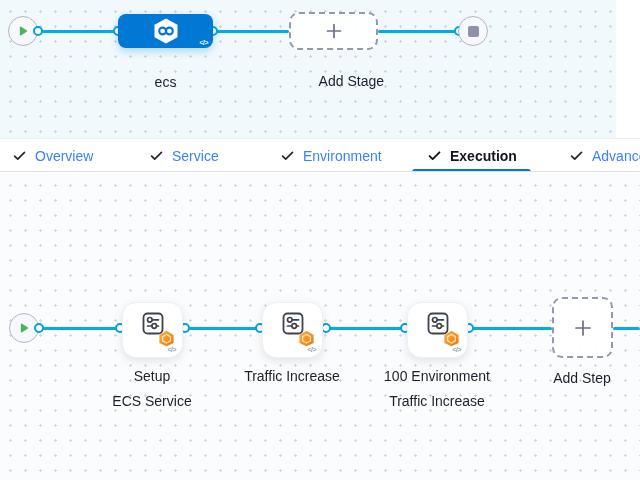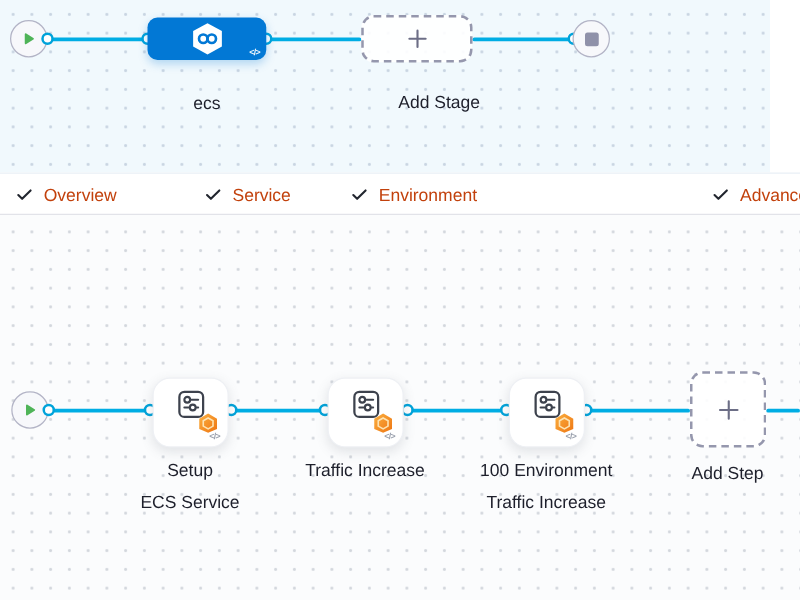--- a/index.html
+++ b/index.html
@@ -62,21 +62,21 @@
 
   
   .tabbar {
     position:relative; width:640px; height:34px; background:#ffffff;
     border-top:1px solid #e9f0f6; border-bottom:1px solid #e2e3e9;
     overflow:hidden;
   }
   .tab {
     position:absolute; top:0; height:33px;
     display:flex; align-items:center; gap:8px;
-    font-size:14px; color:#c2410c; white-space:nowrap; cursor:pointer;
+    font-size:14px; color:#3b82f6; white-space:nowrap; cursor:pointer;
   }
   .tab.active { font-weight:bold; color:#14171e; }
   .tab-underline {
     position:absolute; left:-15px; right:-14px; bottom:0; height:3px;
     background:#0277d4; border-radius:3px 3px 0 0;
   }
 
   
   .step-node {
     position:absolute; width:61px; height:56px; background:#fff;
@@ -148,35 +148,44 @@
 
   <nav class="tabbar">
     <div class="tab" style="left:12px;">
       <span style="display:flex;">
           <svg width="15" height="15" viewBox="0 0 16 16">
             <path d="M2.8 8.6l3.3 3.2L13.3 4.6" stroke="#22262f" stroke-width="1.8" fill="none" stroke-linecap="round" stroke-linejoin="round"></path>
           </svg>
         </span>
       <span>Overview</span>
     </div>
-    <div class="tab" style="left:163px;">
+    <div class="tab" style="left:149px;">
       <span style="display:flex;">
           <svg width="15" height="15" viewBox="0 0 16 16">
             <path d="M2.8 8.6l3.3 3.2L13.3 4.6" stroke="#22262f" stroke-width="1.8" fill="none" stroke-linecap="round" stroke-linejoin="round"></path>
           </svg>
         </span>
       <span>Service</span>
     </div>
     <div class="tab" style="left:280px;justify-content:center;">
       <span style="display:flex;">
           <svg width="15" height="15" viewBox="0 0 16 16">
             <path d="M2.8 8.6l3.3 3.2L13.3 4.6" stroke="#22262f" stroke-width="1.8" fill="none" stroke-linecap="round" stroke-linejoin="round"></path>
           </svg>
         </span>
       <span>Environment</span>
+    </div>
+    <div class="tab active" style="left:427px;">
+      <span style="display:flex;">
+          <svg width="15" height="15" viewBox="0 0 16 16">
+            <path d="M2.8 8.6l3.3 3.2L13.3 4.6" stroke="#14171e" stroke-width="2" fill="none" stroke-linecap="round" stroke-linejoin="round"></path>
+          </svg>
+        </span>
+      <span>Execution</span>
+      <div class="tab-underline"></div>
     </div>
     <div class="tab" style="left:569px;">
       <span style="display:flex;">
           <svg width="15" height="15" viewBox="0 0 16 16">
             <path d="M2.8 8.6l3.3 3.2L13.3 4.6" stroke="#22262f" stroke-width="1.8" fill="none" stroke-linecap="round" stroke-linejoin="round"></path>
           </svg>
         </span>
       <span>Advanced</span>
     </div>
   </nav>

